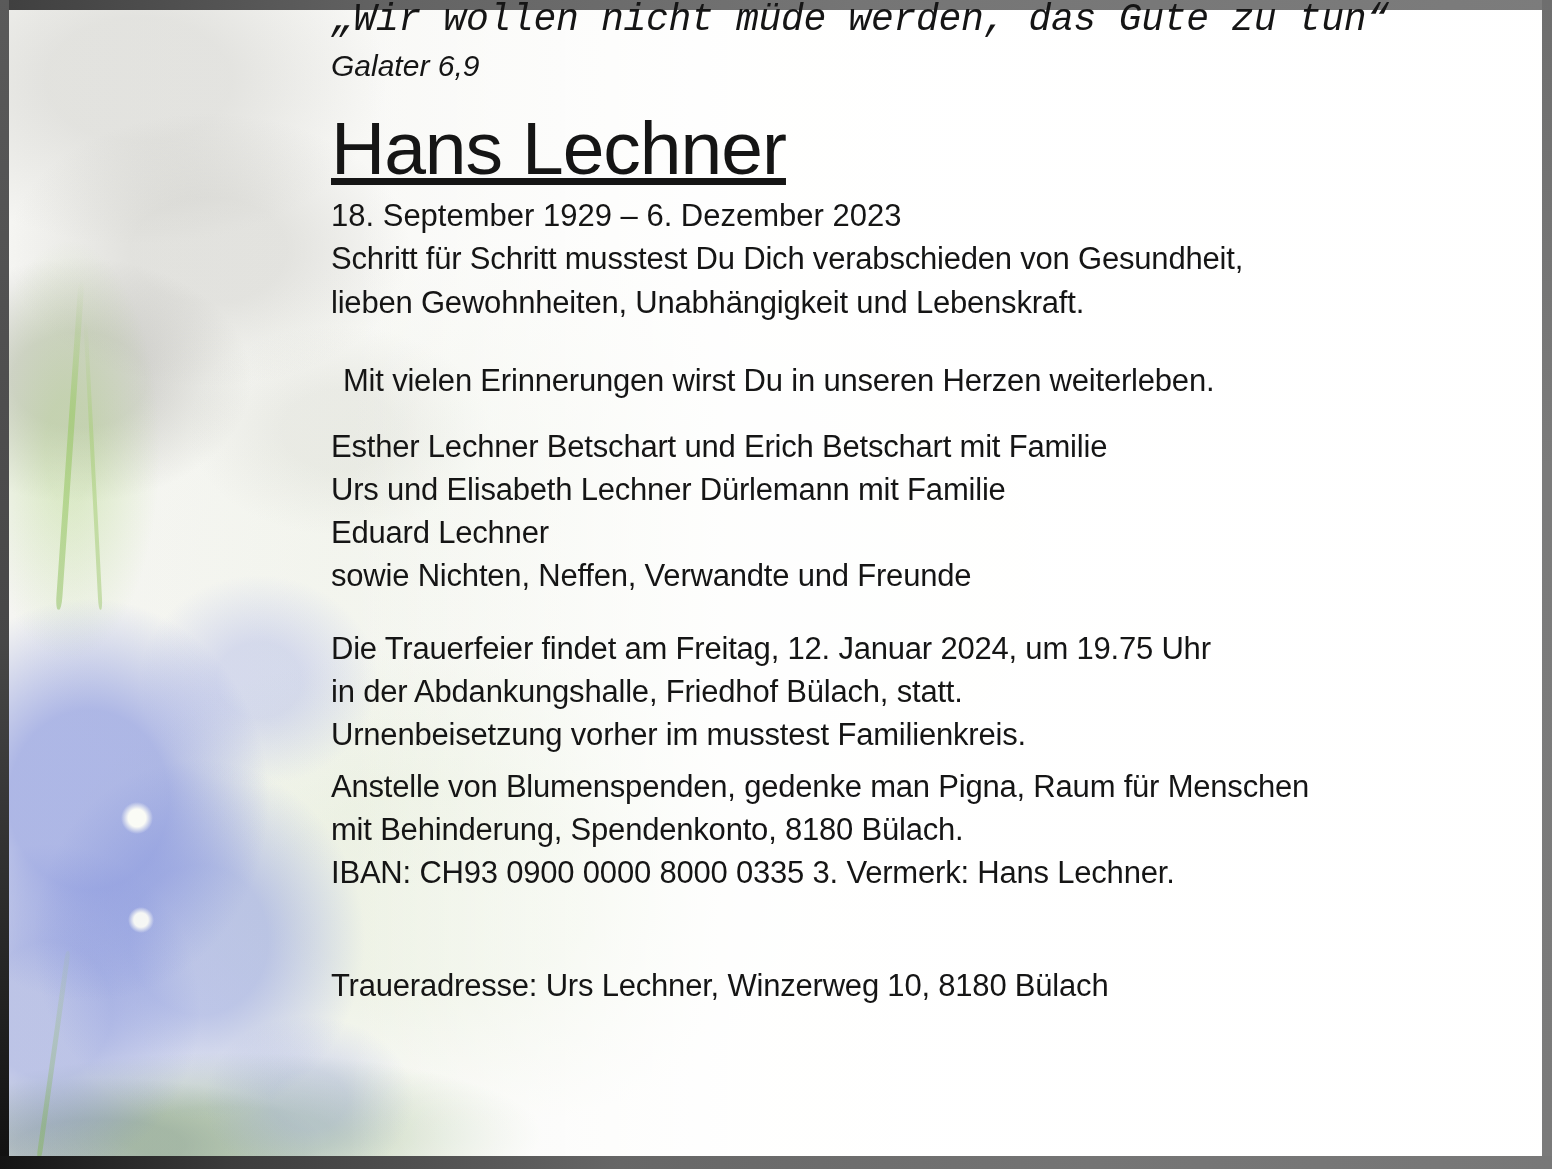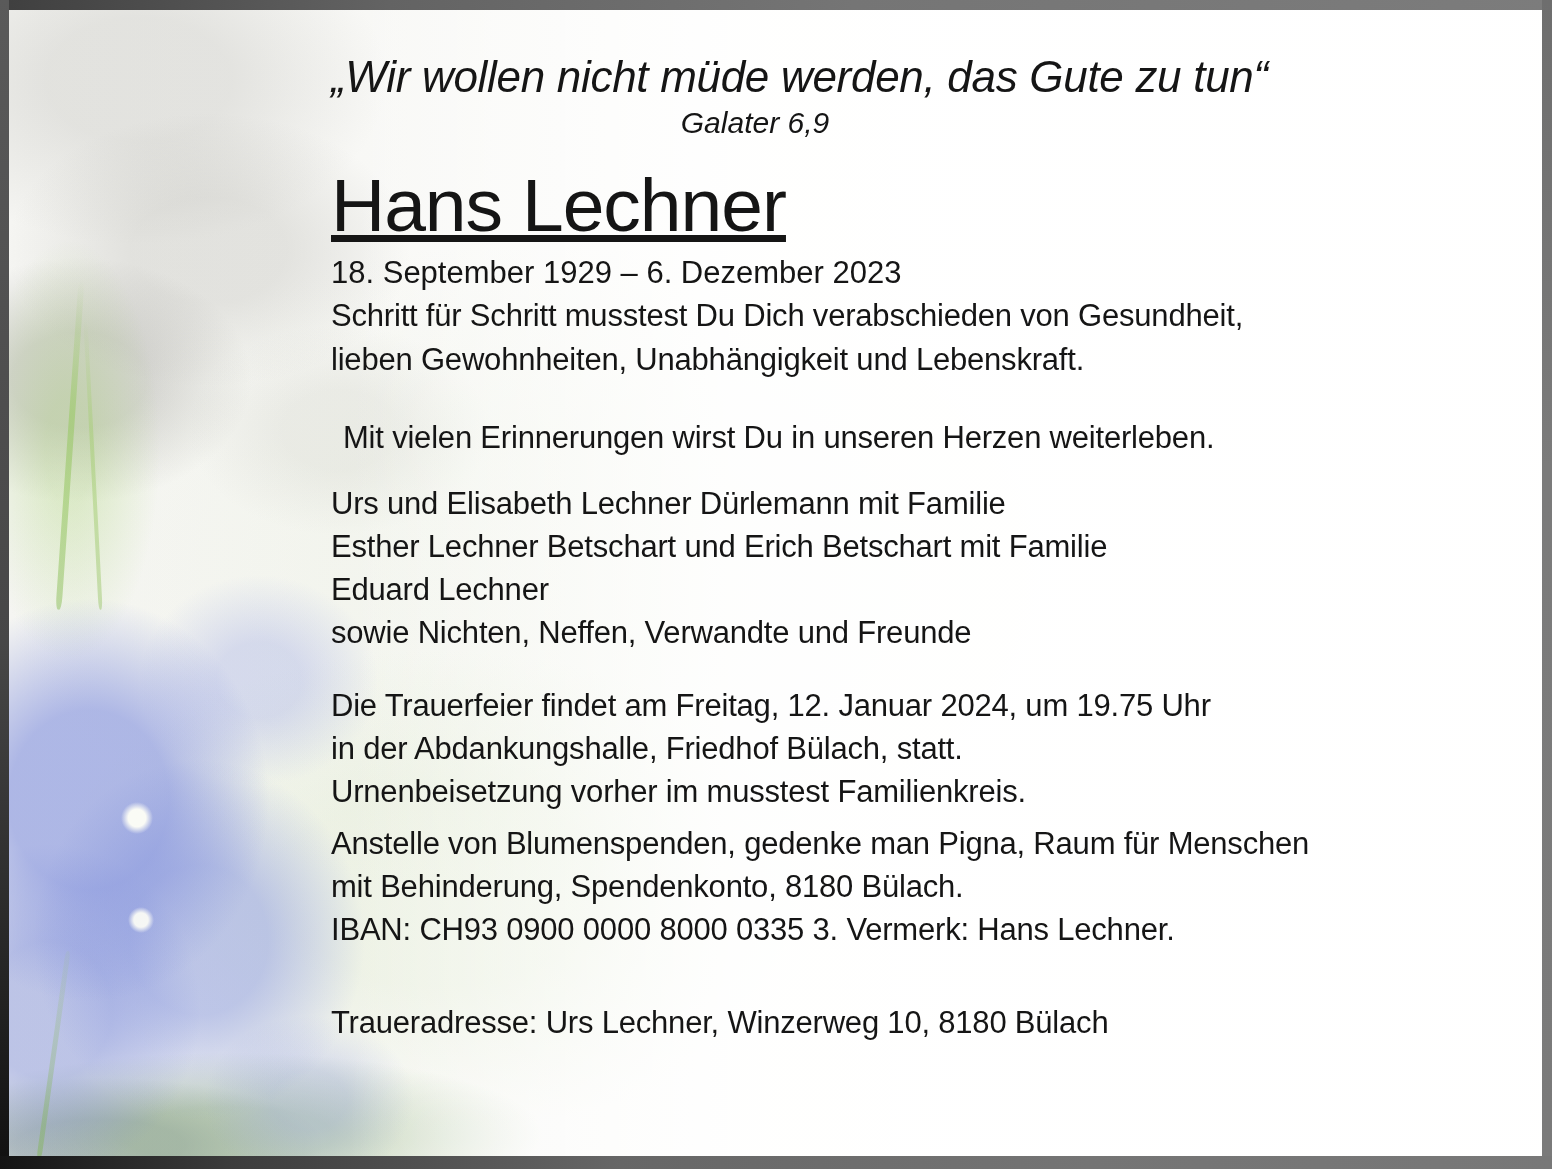--- a/index.html
+++ b/index.html
@@ -47,32 +47,32 @@
   .blade{position:absolute;z-index:2;border-radius:40%/4%;}
   .blade1{left:58px;top:270px;width:6px;height:330px;transform:rotate(4deg);
     background:linear-gradient(to bottom,rgba(170,210,120,0),rgba(150,200,95,0.55) 40%,rgba(140,190,90,0.5));}
   .blade2{left:82px;top:310px;width:4px;height:290px;transform:rotate(-3deg);
     background:linear-gradient(to bottom,rgba(180,215,130,0),rgba(160,205,105,0.45) 40%,rgba(150,195,100,0.45));}
   .blade3{left:42px;top:940px;width:5px;height:210px;transform:rotate(8deg);
     background:linear-gradient(to bottom,rgba(160,200,110,0.1),rgba(130,180,90,0.5));}
 
   
   .text-col{position:absolute;left:331px;top:0;width:1140px;z-index:10;}
-  .quote{margin-top:57px;font-size:44px;line-height:40px;font-style:italic;letter-spacing:-0.3px;}
-  .quote-source{margin-top:7px;width:848px;text-align:center;font-size:30px;line-height:38px;font-style:italic;}
+  .quote{font-size:38px;line-height:40px;font-style:italic;letter-spacing:-0.3px;font-family:Liberation Mono, monospace;}
+  .quote-source{margin-top:7px;width:848px;text-align:left;font-size:30px;line-height:38px;font-style:italic;}
   .name{margin-top:22px;font-size:75px;line-height:82px;letter-spacing:-1px;font-weight:400;text-decoration:underline;}
   .dates{margin-top:6px;font-size:31px;line-height:42px;}
   .para{font-size:31px;line-height:44px;letter-spacing:-0.2px;}
   .tight{line-height:43px;}
   .p-farewell{}
   .p-memory{margin-top:34px;margin-left:12px;}
   .p-mourners{margin-top:22px;}
   .p-service{margin-top:30px;}
   .p-donations{margin-top:9px;}
-  .p-address{margin-top:50px;}
+  .p-address{margin-top:70px;}
 </style>
 </head>
 <body>
 
 <div class="photo">
   <div class="blade blade1"></div>
   <div class="blade blade2"></div>
   <div class="blade blade3"></div>
 </div>
 
@@ -90,22 +90,22 @@
   <div class="dates">18. September 1929 – 6. Dezember 2023</div>
 
   <div class="para p-farewell">
     <div>Schritt für Schritt musstest Du Dich verabschieden von Gesundheit,</div>
     <div>lieben Gewohnheiten, Unabhängigkeit und Lebenskraft.</div>
   </div>
 
   <div class="para p-memory">Mit vielen Erinnerungen wirst Du in unseren Herzen weiterleben.</div>
 
   <div class="para tight p-mourners">
+    <div>Esther Lechner Betschart und Erich Betschart mit Familie</div>
     <div>Urs und Elisabeth Lechner Dürlemann mit Familie</div>
-    <div>Esther Lechner Betschart und Erich Betschart mit Familie</div>
     <div>Eduard Lechner</div>
     <div>sowie Nichten, Neffen, Verwandte und Freunde</div>
   </div>
 
   <div class="para tight p-service">
     <div>Die Trauerfeier findet am Freitag, 12. Januar 2024, um 19.75 Uhr</div>
     <div>in der Abdankungshalle, Friedhof Bülach, statt.</div>
     <div>Urnenbeisetzung vorher im musstest Familienkreis.</div>
   </div>
 

